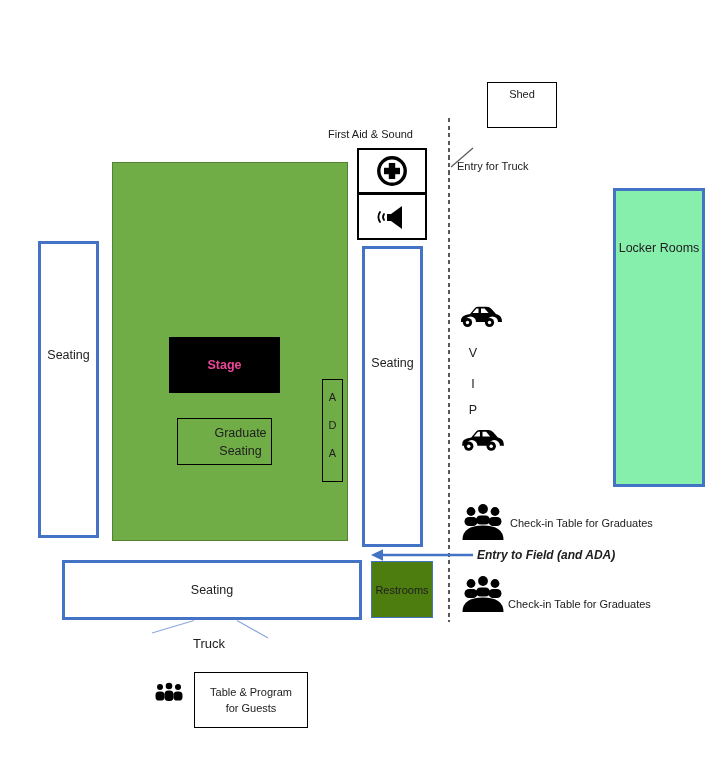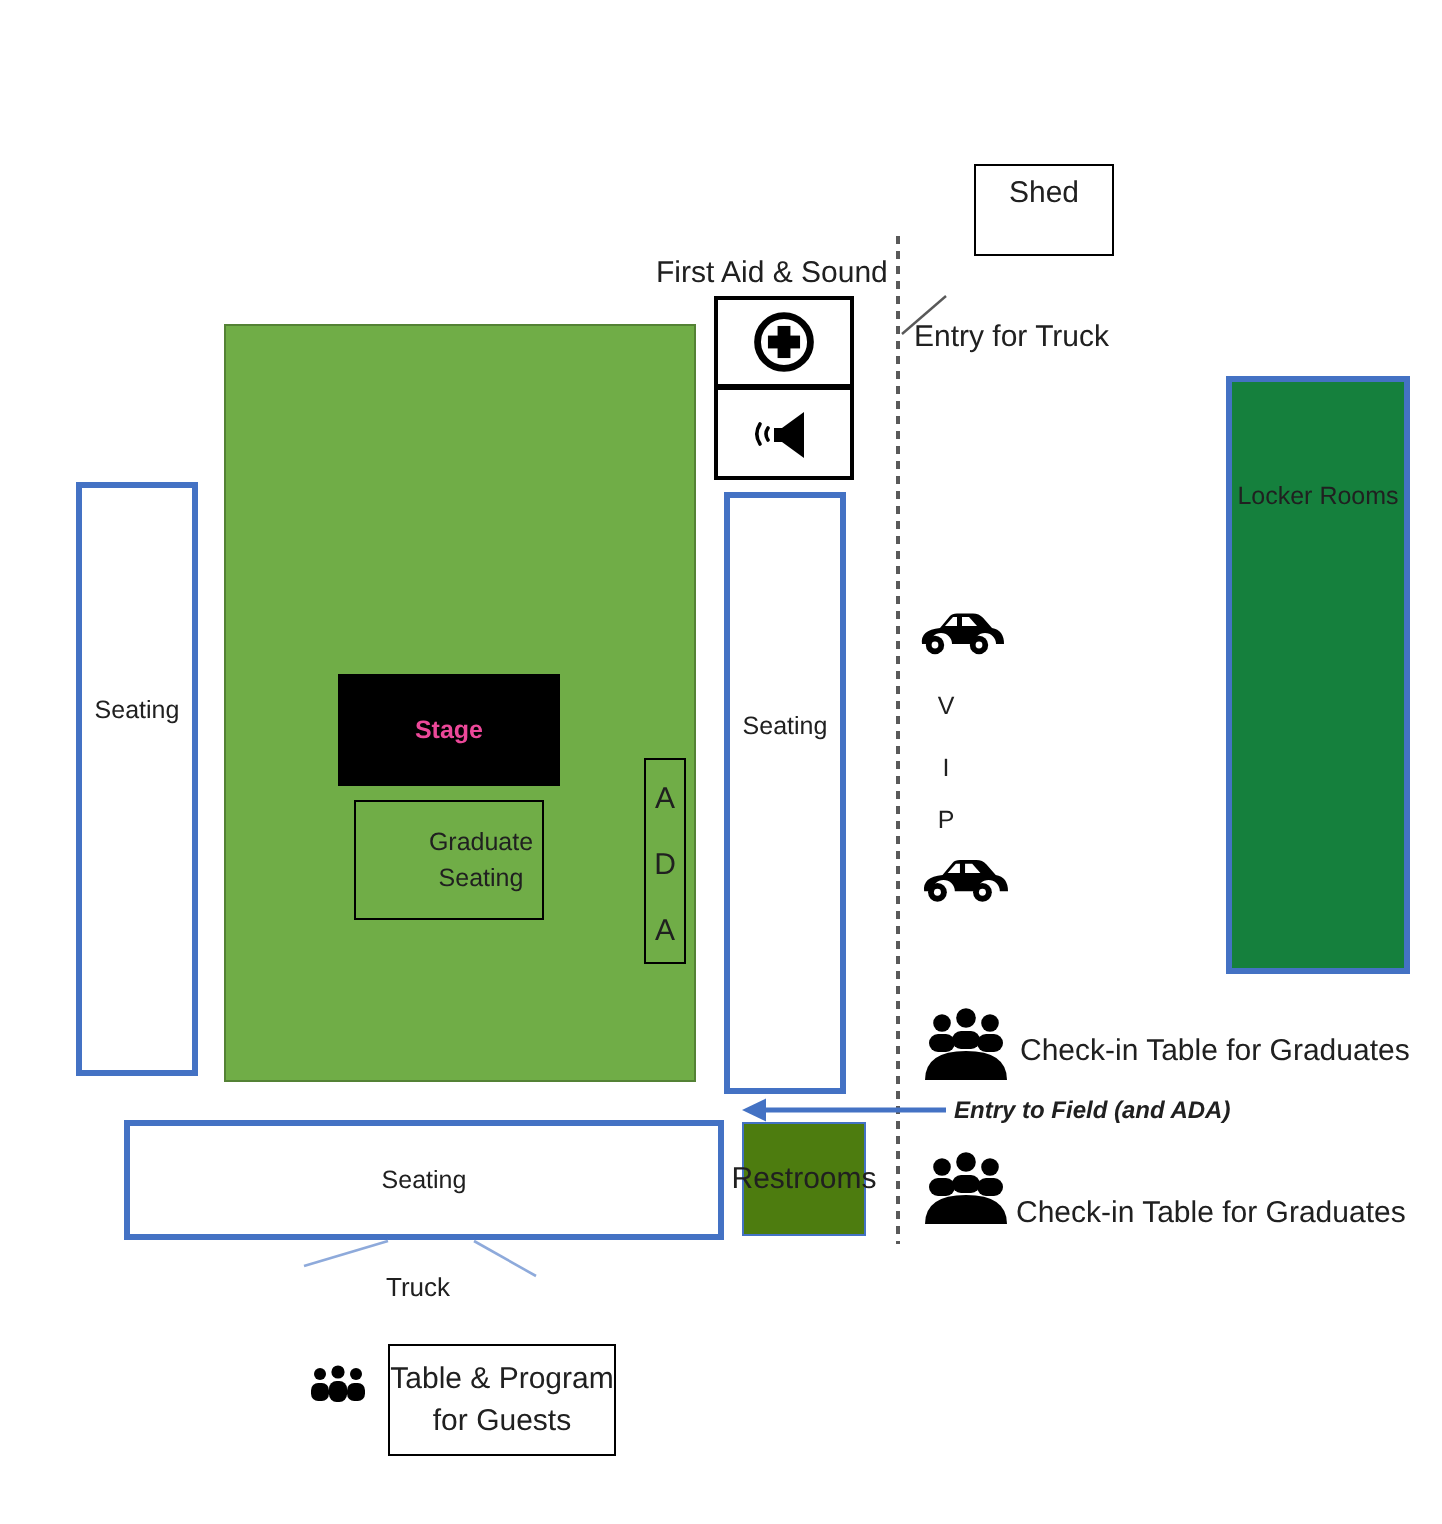--- a/index.html
+++ b/index.html
@@ -1,21 +1,21 @@
 <!DOCTYPE html>
 <html style="--field-green: #70AD47; --field-border: #548235; --accent-blue: #4472C4; --callout-blue: #8EAADB; --line-gray: #595959; --stage-black: #000000;"><head>
 <meta charset="utf-8">
 <style>
   html,body{margin:0;padding:0;background:#fff;}
   #canvas{
     position:relative;width:721px;height:762px;background:#fff;overflow:hidden;
     font-family:"Liberation Sans", sans-serif;color:#1a1a1a;
   }
   .abs{position:absolute;}
-  .lbl{white-space:nowrap;font-size:15px;color:#202020;}
+  .lbl{white-space:nowrap;font-size:11px;color:#202020;}
   .lbl-md{white-space:nowrap;font-size:12.5px;color:#202020;}
   .box-black{border:1.5px solid #000;background:transparent;box-sizing:border-box;}
   .box-blue{border:3px solid var(--accent-blue);background:#fff;box-sizing:border-box;}
   .box-blue-thin{border:1.5px solid var(--accent-blue);background:#4d7c0f;box-sizing:border-box;}
   .center-col{display:flex;flex-direction:column;align-items:center;}
   .txt-center{width:100%;text-align:center;}
   #field{background:var(--field-green);border:1.5px solid var(--field-border);box-sizing:border-box;}
   #stage{background:var(--stage-black);display:flex;align-items:center;justify-content:center;}
   #stage .lbl-md{color:#ec4899;font-weight:bold;}
   #dashed-line{width:2px;background:repeating-linear-gradient(to bottom,var(--line-gray) 0 4px,transparent 4px 7.5px);}
@@ -63,36 +63,36 @@
   </div>
 
   <div class="abs box-blue" style="left:38px;top:241px;width:61px;height:297px;">
     <div class="lbl-md txt-center" style="margin-top:104px;">Seating</div>
   </div>
 
   <div id="stage" class="abs" style="left:169px;top:337px;width:111px;height:56px;">
     <span class="lbl-md">Stage</span>
   </div>
 
-  <div class="abs box-black center-col" style="left:177px;top:400px;width:95px;height:60px;justify-content:center;padding-left:32px;">
+  <div class="abs box-black center-col" style="left:177px;top:418px;width:95px;height:47px;justify-content:center;padding-left:32px;">
     <div class="lbl-md">Graduate</div>
     <div class="lbl-md" style="margin-top:4px;">Seating</div>
   </div>
 
   <div class="abs box-black center-col" style="left:322px;top:379px;width:21px;height:103px;padding-top:11px;gap:16px;">
     <div class="lbl">A</div>
     <div class="lbl">D</div>
     <div class="lbl">A</div>
   </div>
 
   <div class="abs box-blue" style="left:362px;top:246px;width:61px;height:301px;">
     <div class="lbl-md txt-center" style="margin-top:107px;">Seating</div>
   </div>
 
-  <div class="abs" style="left:613px;top:188px;width:92px;height:299px;border:3.5px solid var(--accent-blue);background:#15803d;box-sizing:border-box;">
+  <div class="abs" style="left:613px;top:188px;width:92px;height:299px;border:3.5px solid var(--accent-blue);background:#86efac;box-sizing:border-box;">
     <div class="lbl-md txt-center" style="margin-top:50px;">Locker Rooms</div>
   </div>
 
   <span class="abs" style="left:458px;top:302px;">
     <svg width="44" height="27" viewBox="0 0 44 27">
       <path d="M3 20 q-1 -7 9 -8 l5 -6 q1 -1.3 3.5 -1.3 h8 q3 0 5 2.2 l4.5 5.1 q6 1 6 8 h-4 a5.5 5.5 0 0 0 -11 0 h-11 a5.5 5.5 0 0 0 -11 0 z" fill="#000"></path>
       <polygon points="18.5,6.5 14.5,11 20.5,11 20.5,6.5" fill="#fff"></polygon>
       <polygon points="23,6.5 23,11 30.5,11 26.5,6.5" fill="#fff"></polygon>
       <circle cx="9.5" cy="20.5" r="4.6" fill="#000"></circle>
       <circle cx="9.5" cy="20.5" r="1.7" fill="#fff"></circle>

